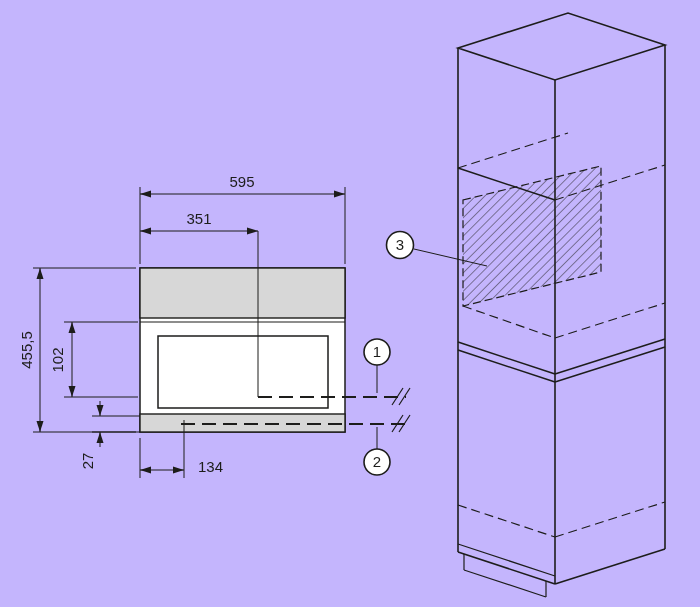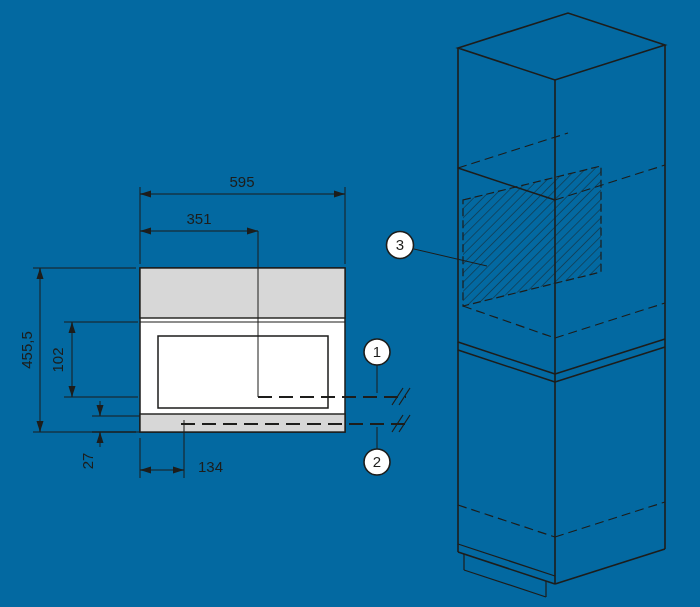--- a/index.html
+++ b/index.html
@@ -1,16 +1,16 @@
 <!DOCTYPE html>
 <html><head>
 <meta charset="utf-8">
 <style>
   html,body{margin:0;padding:0;background:#ffffff;}
-  .canvas{position:relative;width:700px;height:607px;background:#0369a1;overflow:hidden;}
+  .canvas{position:relative;width:700px;height:607px;background:#c4b5fd;overflow:hidden;}
   svg{display:block;}
   svg text{font-family:"Liberation Sans","DejaVu Sans",sans-serif;font-size:15px;fill:#1d1d1b;}
   .s16{fill:none;stroke:#1d1d1b;stroke-width:1.6;}
   .s14{fill:none;stroke:#1d1d1b;stroke-width:1.4;}
   .s12{fill:none;stroke:#1d1d1b;stroke-width:1.2;}
   .s10{fill:none;stroke:#1d1d1b;stroke-width:1;}
   .dash-big{fill:none;stroke:#1d1d1b;stroke-width:1.8;stroke-dasharray:14 7;}
   .dash-sm{fill:none;stroke:#1d1d1b;stroke-width:1.2;stroke-dasharray:9 5;}
   .panel{stroke:#1d1d1b;stroke-width:1.4;}
   .white{fill:#ffffff;stroke:#1d1d1b;stroke-width:1.5;}

